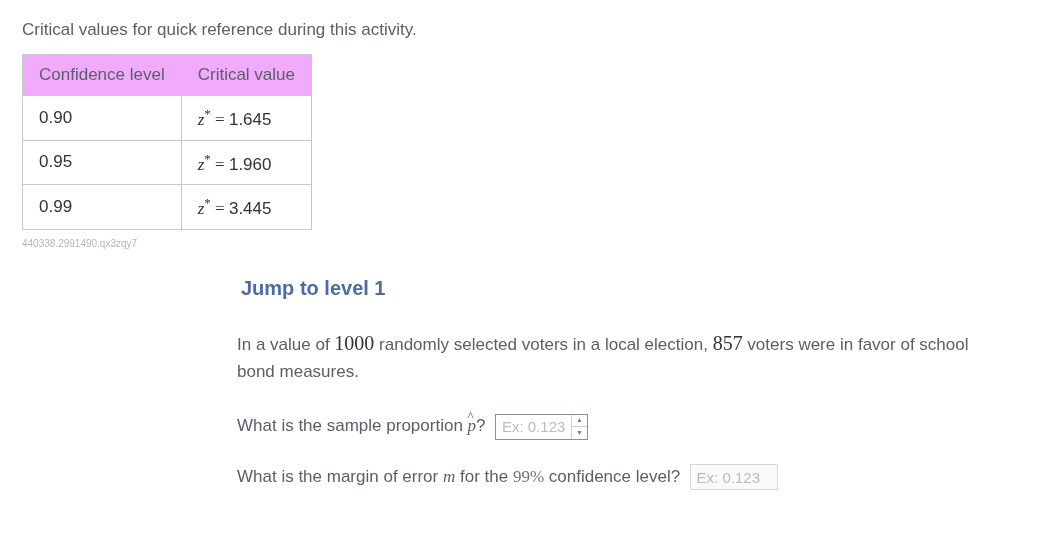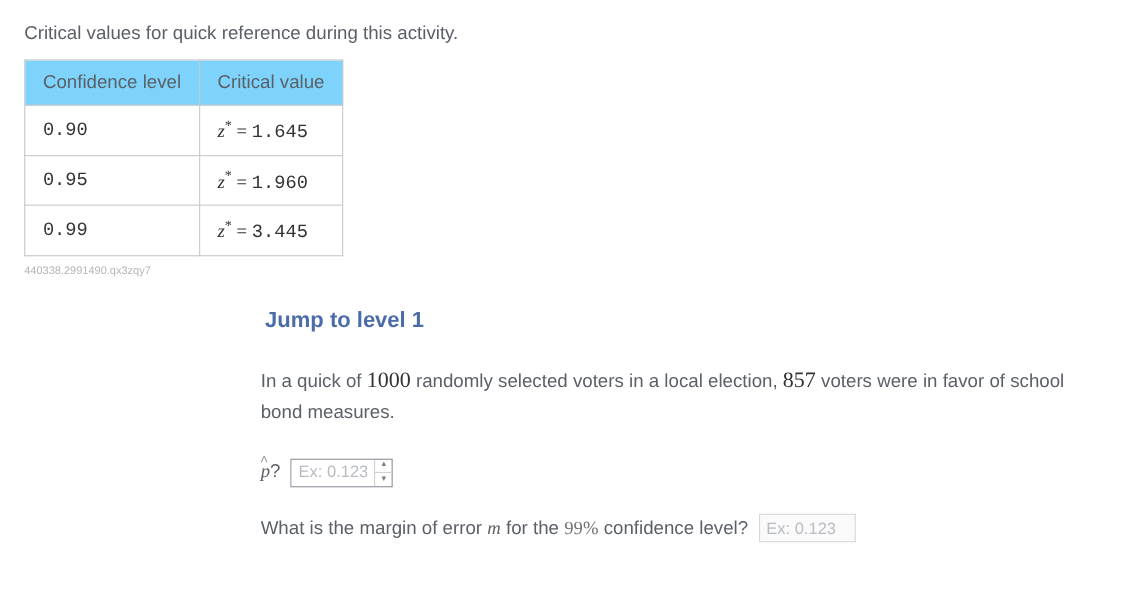--- a/index.html
+++ b/index.html
@@ -20,24 +20,24 @@
     margin-bottom: 6px;
   }
   table.crit th, table.crit td {
     border: 1px solid #c8c8c8;
     padding: 10px 16px;
     text-align: left;
     color:#5b6067;
     font-weight: 400;
   }
   table.crit th {
-    background: #7dd3fc;
+    background: #f0abfc;
   }
   .mathval {
-    font-family: Liberation Mono, monospace;
+    font-family: Liberation Sans, sans-serif;
     color:#333;
   }
   .zstar {
     font-family: "Cambria Math", Georgia, serif;
     font-style: italic;
     color:#333;
   }
   .eq { font-family: "Cambria Math", Georgia, serif; color:#333; }
   .numserif { font-family: Georgia, "Cambria Math", serif; color:#333; font-size:20px; }
 
@@ -166,25 +166,25 @@
   </tbody>
 </table>
 
 <div class="footprint">440338.2991490.qx3zqy7</div>
 
 <div class="question-area">
 
   <span class="jump-link">Jump to level 1</span>
 
   <p class="para">
-    <span>In a quick of </span><span class="numserif">1000</span><span> randomly selected voters in a local election, </span><span class="numserif">857</span><span> voters were in favor of school bond measures.</span>
+    <span>In a value of </span><span class="numserif">1000</span><span> randomly selected voters in a local election, </span><span class="numserif">857</span><span> voters were in favor of school bond measures.</span>
   </p>
 
   <div class="qrow">
-    <span class="phat"><span class="hat">^</span>p</span><span>?</span>&nbsp;
+    <span>What is the sample proportion </span><span class="phat"><span class="hat">^</span>p</span><span>?</span>&nbsp;
     <span class="num-input-wrap">
       <input class="num-input" placeholder="Ex: 0.123" style="">
       <span class="spinner">
         <div>▲</div>
         <div>▼</div>
       </span>
     </span>
   </div>
 
   <div class="qrow">

